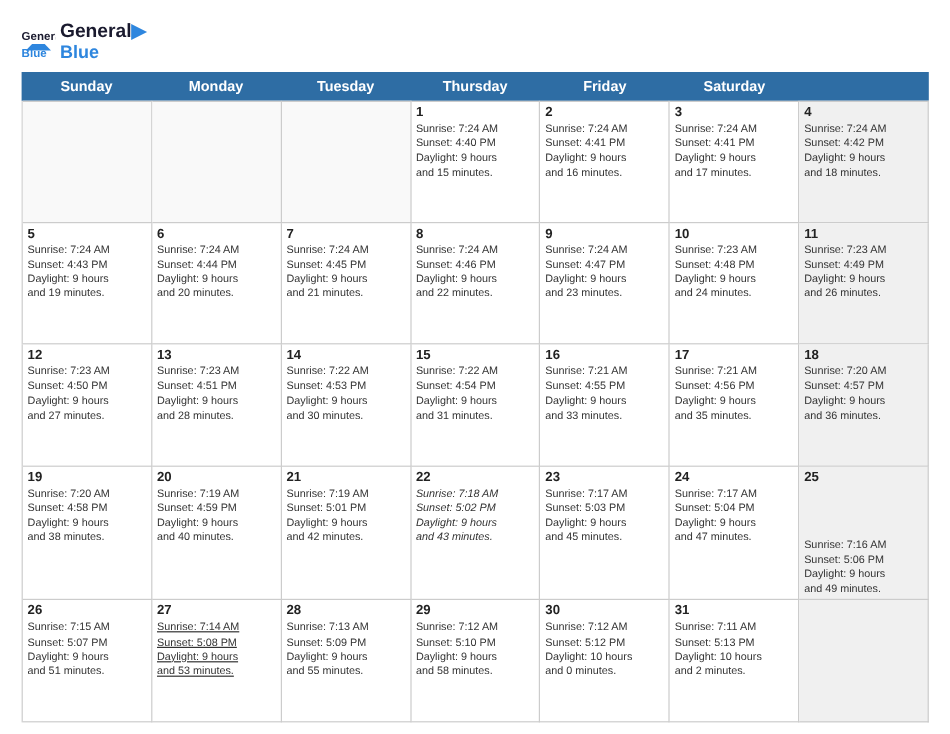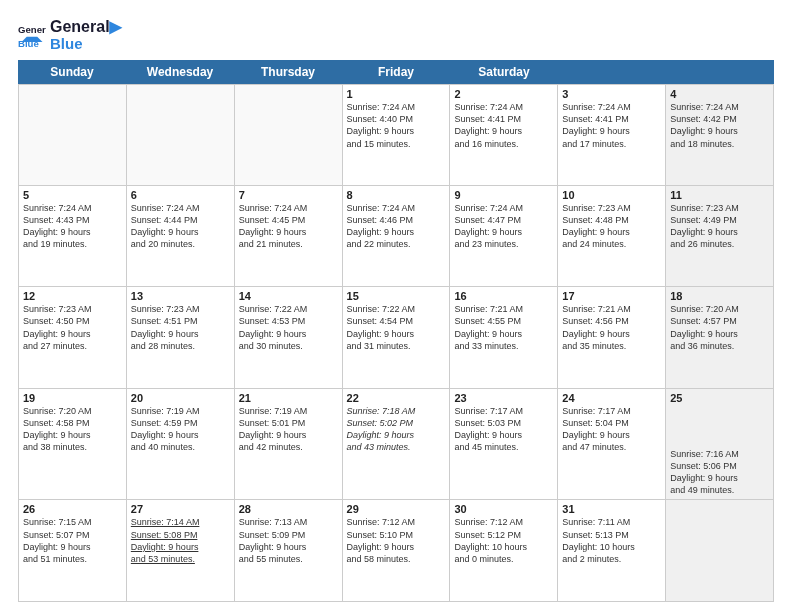--- a/index.html
+++ b/index.html
@@ -122,21 +122,22 @@
     </div>
     <div class="title-block">
       <div class="month-title"></div>
       <div class="location"></div>
     </div>
   </div>
 
   <div class="calendar">
     <div class="cal-header">
     <div class="cal-header-cell">Sunday</div>
-        <div class="cal-header-cell">Wednesday</div>
+        <div class="cal-header-cell">Monday</div>
+        <div class="cal-header-cell">Tuesday</div>
         <div class="cal-header-cell">Thursday</div>
         <div class="cal-header-cell">Friday</div>
         <div class="cal-header-cell">Saturday</div>
       </div>
     <div class="cal-body">
     <div class="cal-row">
           <div class="cal-cell empty"></div>
           <div class="cal-cell empty"></div>
           <div class="cal-cell empty"></div>
           <div class="cal-cell">

